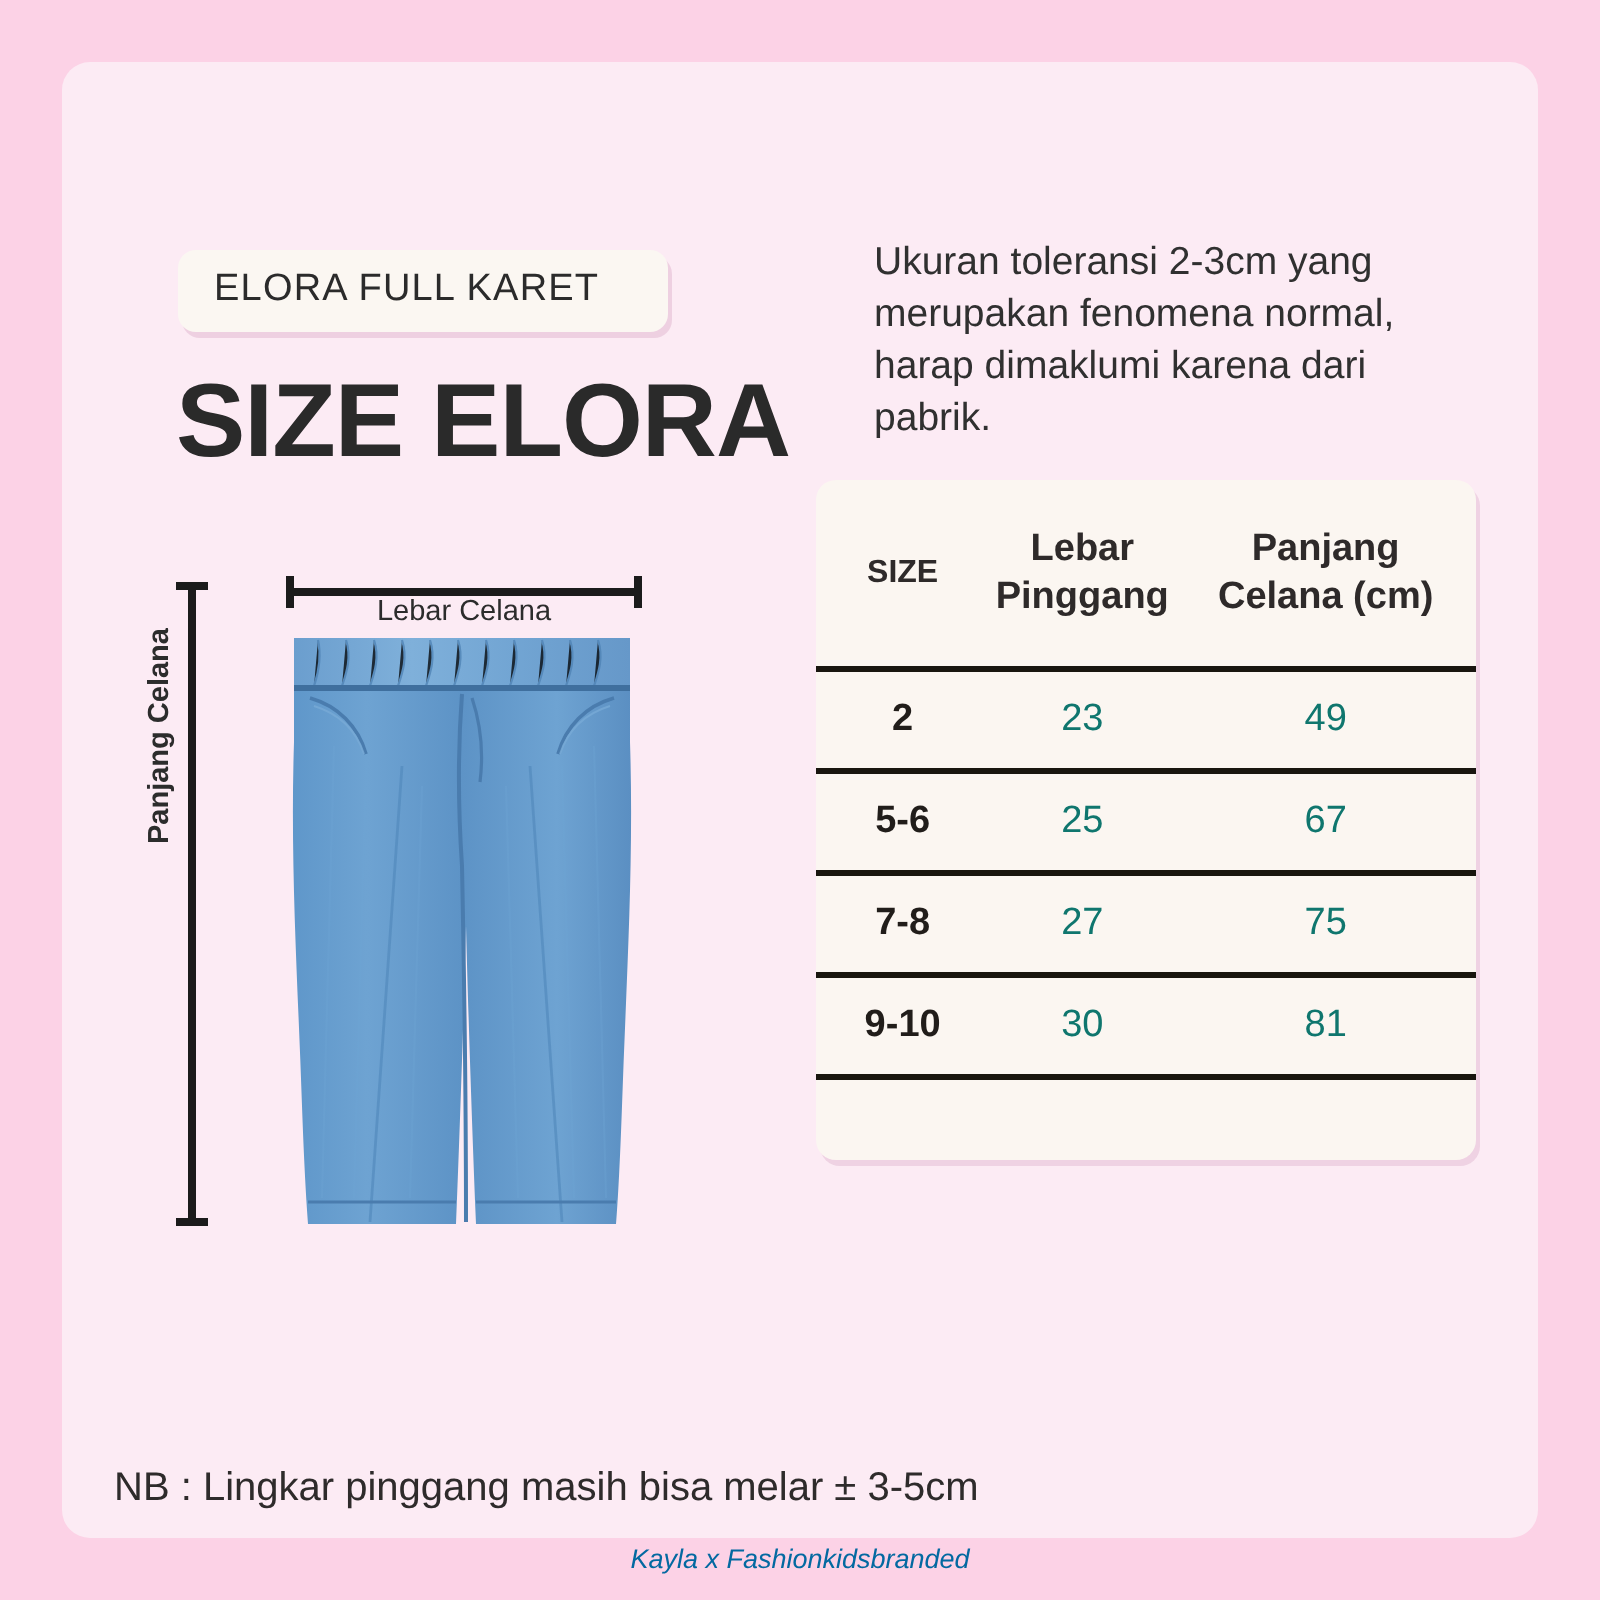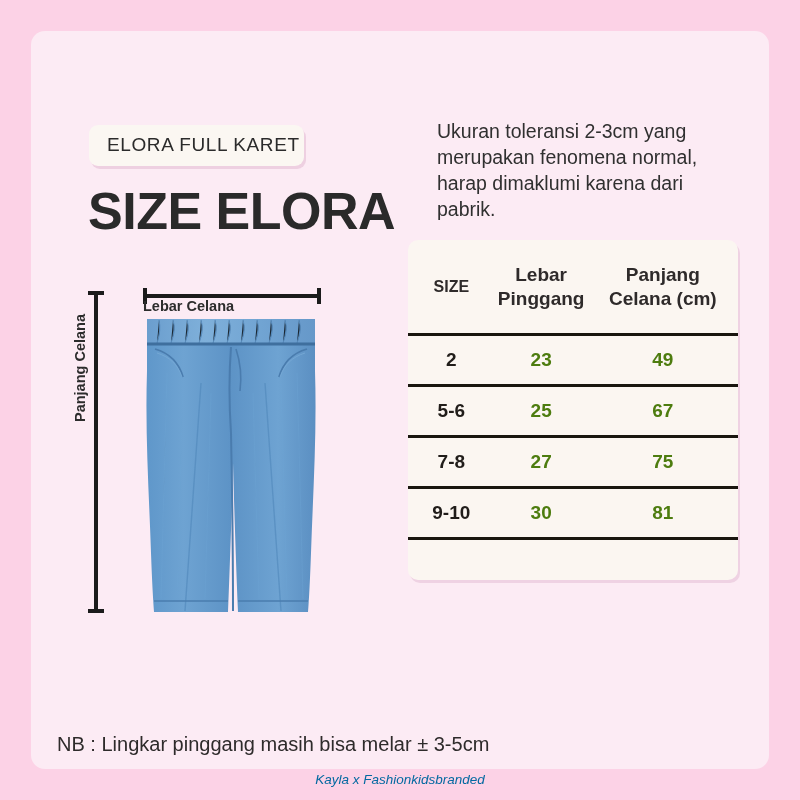--- a/index.html
+++ b/index.html
@@ -30,21 +30,21 @@
     height: 738px;
     background: #fcebf4;
     border-radius: 14px;
   }
 
   
   #brand-badge {
     position: absolute;
     left: 89px;
     top: 125px;
-    padding: 9px 4px 10px 18px;
+    padding: 9px 34px 10px 18px;
     background: #fbf7f2;
     border-radius: 9px;
     box-shadow: 2px 3px 0 rgba(226,186,210,.55);
     text-align: right;
   }
   #brand-badge .txt {
     font-size: 19px;
     letter-spacing: .6px;
     color: #2b2b2b;
     white-space: nowrap;
@@ -104,22 +104,22 @@
     padding: 0 2px;
   }
   table.size-table th.col-size { font-size: 16px; width: 26%; }
   table.size-table th.col-waist { width: 28%; }
   table.size-table th.col-length { width: 46%; }
   table.size-table thead tr { border-bottom: 3px solid #19160f; }
   table.size-table tbody tr { border-bottom: 3px solid #19160f; }
   table.size-table td {
     height: 46px;
     font-size: 19px;
-    font-weight: 700;
-    color: #4d7c0f;
+    font-weight: 400;
+    color: #0f766e;
   }
   table.size-table td.cell-size {
     font-weight: 700;
     color: #211d1a;
   }
 
   
   #garment-area {
     position: absolute;
     left: 60px;
@@ -148,23 +148,23 @@
     background: #1b1b1b;
   }
   #ruler-h .cap.left { left: 0; }
   #ruler-h .cap.right { right: 0; }
 
   #label-lebar {
     position: absolute;
     left: 143px;
     top: 298px;
     width: 178px;
-    text-align: left;
+    text-align: center;
     font-size: 14.5px;
-    font-weight: 700;
+    font-weight: 400;
     color: #2c2c2c;
   }
 
   #ruler-v {
     position: absolute;
     left: 88px;
     top: 291px;
     width: 16px;
     height: 322px;
   }

